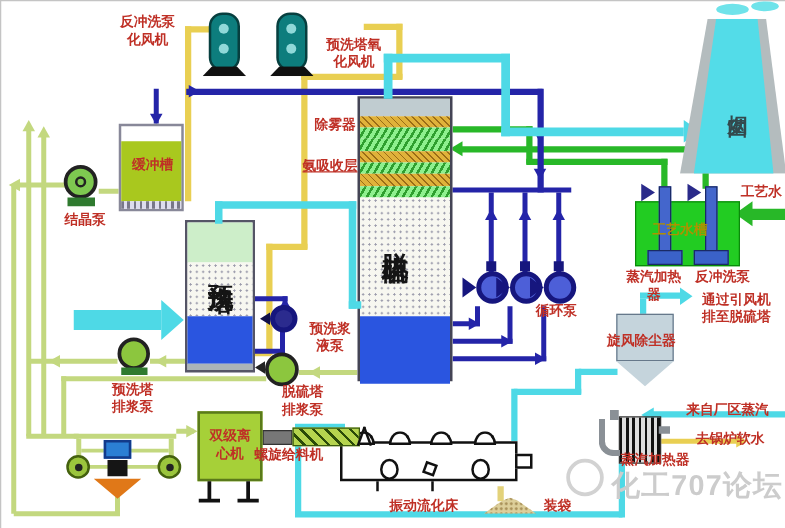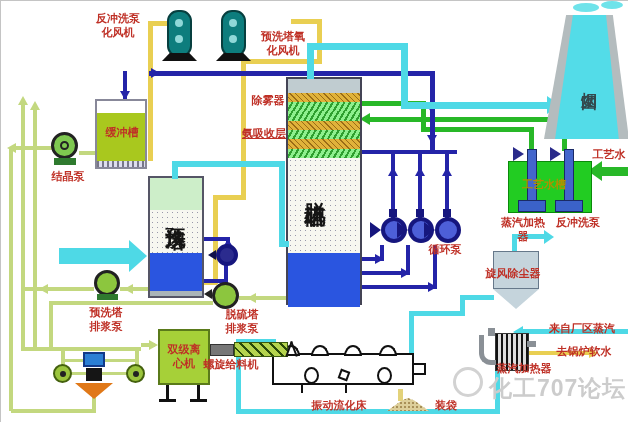--- a/index.html
+++ b/index.html
@@ -258,28 +258,32 @@
   <div class="p" style="left:488px;top:372px;width:140px;font-size:23px;font-weight:bold;color:#cccccc;letter-spacing:1px;font-family:'Liberation Sans',sans-serif;">化工707论坛</div>
 
   <div class="lbl" style="left:82px;top:11px;width:70px;">反冲洗泵
 化风机</div>
   <div class="lbl" style="left:247px;top:29px;width:70px;">预洗塔氧
 化风机</div>
   <div class="lbl" style="left:99px;top:125px;width:44px;">缓冲槽</div>
   <div class="lbl" style="left:44px;top:169px;width:46px;">结晶泵</div>
   <div class="lbl" style="left:245px;top:94px;width:44px;font-family:Liberation Mono, monospace;">除雾器</div>
   <div class="lbl" style="left:234px;top:126px;width:58px;text-decoration:underline;">氨吸收层</div>
+  <div class="lbl" style="left:241px;top:256px;width:44px;">预洗浆
+液泵</div>
   <div class="lbl" style="left:83px;top:305px;width:44px;">预洗塔
 排浆泵</div>
   <div class="lbl" style="left:219px;top:307px;width:44px;">脱硫塔
 排浆泵</div>
   <div class="lbl" style="left:422px;top:242px;width:44px;">循环泵</div>
   <div class="lbl" style="left:479px;top:266px;width:66px;">旋风除尘器</div>
   <div class="lbl" style="left:495px;top:215px;width:54px;">蒸汽加热器</div>
   <div class="lbl" style="left:550px;top:215px;width:54px;">反冲洗泵</div>
+  <div class="lbl" style="left:552px;top:233px;width:72px;">通过引风机
+排至脱硫塔</div>
   <div class="lbl" style="left:540px;top:321px;width:82px;">来自厂区蒸汽</div>
   <div class="lbl" style="left:549px;top:344px;width:68px;">去锅炉软水</div>
   <div class="lbl" style="left:489px;top:361px;width:68px;">蒸汽加热器</div>
   <div class="lbl" style="left:303px;top:398px;width:70px;">振动流化床</div>
   <div class="lbl" style="left:428px;top:398px;width:34px;">装袋</div>
   <div class="lbl" style="left:195px;top:357px;width:70px;">螺旋给料机</div>
   <div class="lbl" style="left:589px;top:147px;width:38px;">工艺水</div>
   <div class="lbl" style="left:515px;top:177px;width:56px;color:#b09000;">工艺水槽</div>
 
 </div>

